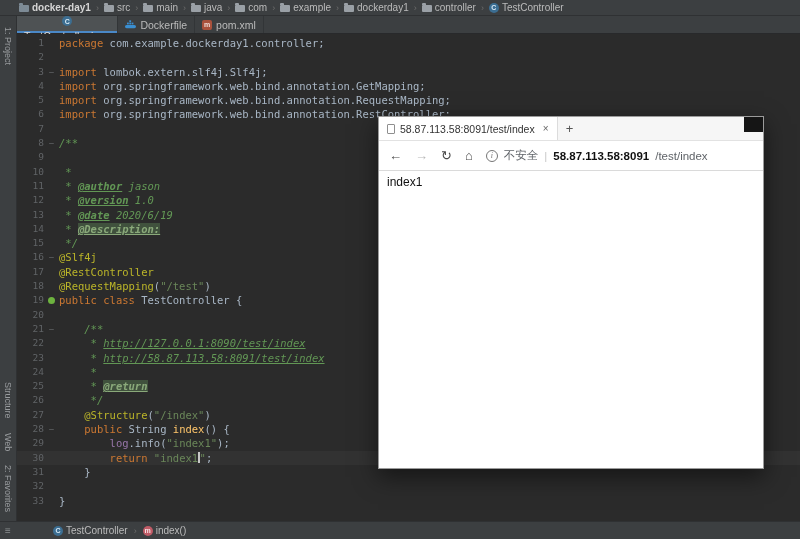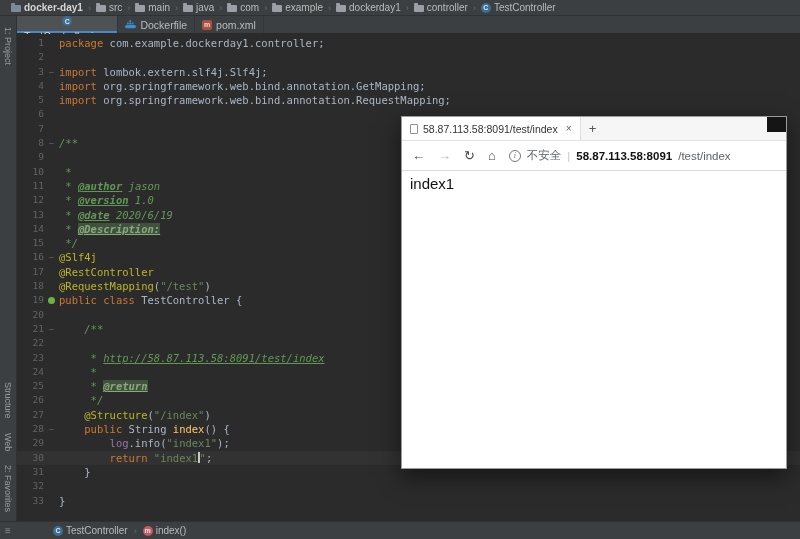--- a/index.html
+++ b/index.html
@@ -1,21 +1,21 @@
 <!DOCTYPE html>
 <html><head>
 <meta charset="utf-8">
 <style>
   * { margin:0; padding:0; box-sizing:border-box; }
   body { font-family:"Liberation Sans", sans-serif; background:#1e1e1e; }
   #app { position:relative; width:800px; height:539px; background:#2b2b2b; overflow:hidden; }
 
   
   .nav-bar { height:16px; background:#3c3f41; border-bottom:1px solid #2f3133;
-             display:flex; align-items:center; padding-left:8px; gap:1px;
+             display:flex; align-items:center; padding-left:16px; gap:1px;
              font-size:10px; color:#bbbbbb; white-space:nowrap; }
   .bc-item { display:inline-flex; align-items:center; gap:3px; padding:0 3px; cursor:default; }
   .bc-item.bold span { font-weight:bold; color:#d6d6d6; }
   .bc-sep { color:#6d6d6d; font-size:9px; padding:0 1px; }
 
   
   .tab-bar { height:18px; background:#3c3f41; border-bottom:1px solid #28292b;
              display:flex; align-items:stretch; font-size:10.5px; color:#bbbbbb; }
   .etab { display:flex; align-items:center; gap:4px; padding:0 7px; border-right:1px solid #323537; }
   .etab.active { background:#4e5254; box-shadow: inset 0 -2px 0 #4a88c7; color:#d8d8d8;flex-direction:column; }
@@ -72,21 +72,21 @@
   .cicon { width:10px; height:10px; border-radius:50%; background:#3c6e92; color:#d8e9f5;
            font-size:7px; font-weight:bold; align-items:center; justify-content:center;
            font-family:"Liberation Sans",sans-serif; font-style:normal; }
   .micon { width:10px; height:10px; border-radius:2px; background:#a9513c; color:#f2ddd8;
            font-size:7px; font-weight:bold; align-items:center; justify-content:center; }
   .meticon { width:10px; height:10px; border-radius:50%; background:#bf5b66; color:#f7e3e5;
            font-size:7px; font-weight:bold; align-items:center; justify-content:center; }
   .docker { margin-top:1px; }
 
   
-  .browser { position:absolute; left:401px; top:116px; width:386px; height:353px; z-index:30;
+  .browser { position:absolute; left:378px; top:116px; width:386px; height:353px; z-index:30;
              background:#ffffff; border:1px solid #9b9b9b; box-shadow:0 8px 22px rgba(0,0,0,.5);
              display:flex; flex-direction:column; }
   .b-tabs { height:24px; flex:none; background:#f6f6f6; border-bottom:1px solid #e2e2e2;
             display:flex; align-items:stretch; position:relative; }
   .b-tab { display:flex; align-items:center; gap:5px; padding:0 8px; background:#ffffff;
            border-right:1px solid #dcdcdc; color:#333; font-size:10.5px; max-width:230px; }
   .b-doc { width:8px; height:10px; background:#fff; border:1px solid #8f8f8f; border-radius:1px; flex:none; }
   .b-close { color:#666; font-size:10px; margin-left:3px; }
   .b-new { width:24px; display:flex; align-items:center; justify-content:center;
            color:#555; font-size:13px; }
@@ -96,21 +96,21 @@
   .b-nav-btn { color:#4a4a4a; font-size:13px; }
   .b-nav-btn.dis { color:#b8b8b8; }
   .b-url { display:flex; align-items:center; gap:6px; flex:1; min-width:0; font-size:11.5px; }
   .b-info { width:12px; height:12px; flex:none; border:1px solid #767676; border-radius:50%;
             color:#767676; font-size:8px; display:inline-flex; align-items:center; justify-content:center;
             font-family:"Liberation Serif",serif; font-style:italic; }
   .b-sec { color:#5f6368; }
   .b-div { color:#c8c8c8; }
   .b-host { color:#111; font-weight:bold; }
   .b-path { color:#5f6368; }
-  .b-page { flex:1; background:#fff; padding:4px 8px; font-size:15px; color:#111; }
+  .b-page { flex:1; background:#fff; padding:4px 8px; font-size:12px; color:#111; }
 </style>
 </head>
 <body>
 
 <div id="app">
 
   <div class="nav-bar">
       <span class="bc-item bold">
         <span class="ticon folder proj"></span>
         <span>docker-day1</span>
@@ -193,37 +193,37 @@
             <span>pom.xml</span>
           </div>
         </div>
       <div class="editor">
         <div>
             <div class="line"><span class="lnum">1</span><span class="lgut"></span><span class="lcode"><span class="k">package</span><span class="p"> com.example.dockerday1.controller;</span></span></div>
             <div class="line"><span class="lnum">2</span><span class="lgut"></span><span class="lcode"></span></div>
             <div class="line"><span class="lnum">3</span><span class="lgut">−</span><span class="lcode"><span class="k">import</span><span class="p"> lombok.extern.slf4j.Slf4j;</span></span></div>
             <div class="line"><span class="lnum">4</span><span class="lgut"></span><span class="lcode"><span class="k">import</span><span class="p"> org.springframework.web.bind.annotation.GetMapping;</span></span></div>
             <div class="line"><span class="lnum">5</span><span class="lgut"></span><span class="lcode"><span class="k">import</span><span class="p"> org.springframework.web.bind.annotation.RequestMapping;</span></span></div>
-            <div class="line"><span class="lnum">6</span><span class="lgut"></span></div>
+            <div class="line"><span class="lnum">6</span><span class="lgut"></span><span class="lcode"><span class="k">import</span><span class="p"> org.springframework.web.bind.annotation.RestController;</span></span></div>
             <div class="line"><span class="lnum">7</span><span class="lgut"></span><span class="lcode"></span></div>
             <div class="line"><span class="lnum">8</span><span class="lgut">−</span><span class="lcode"><span class="jd">/**</span></span></div>
             <div class="line"><span class="lnum">9</span><span class="lgut"></span></div>
             <div class="line"><span class="lnum">10</span><span class="lgut"></span><span class="lcode"><span class="jd"> *</span></span></div>
             <div class="line"><span class="lnum">11</span><span class="lgut"></span><span class="lcode"><span class="jd"> * </span><span class="jdt">@author</span><span class="jd"> jason</span></span></div>
             <div class="line"><span class="lnum">12</span><span class="lgut"></span><span class="lcode"><span class="jd"> * </span><span class="jdt">@version</span><span class="jd"> 1.0</span></span></div>
             <div class="line"><span class="lnum">13</span><span class="lgut"></span><span class="lcode"><span class="jd"> * </span><span class="jdt">@date</span><span class="jd"> 2020/6/19</span></span></div>
             <div class="line"><span class="lnum">14</span><span class="lgut"></span><span class="lcode"><span class="jd"> * </span><span class="jdh">@Description:</span></span></div>
             <div class="line"><span class="lnum">15</span><span class="lgut"></span><span class="lcode"><span class="jd"> */</span></span></div>
             <div class="line"><span class="lnum">16</span><span class="lgut">−</span><span class="lcode"><span class="a">@Slf4j</span></span></div>
             <div class="line"><span class="lnum">17</span><span class="lgut"></span><span class="lcode"><span class="a">@RestController</span></span></div>
             <div class="line"><span class="lnum">18</span><span class="lgut"></span><span class="lcode"><span class="a">@RequestMapping</span><span class="p">(</span><span class="s">"/test"</span><span class="p">)</span></span></div>
             <div class="line"><span class="lnum">19</span><span class="lgut bean"></span><span class="lcode"><span class="k">public class</span><span class="p"> TestController {</span></span></div>
             <div class="line"><span class="lnum">20</span><span class="lgut"></span><span class="lcode"></span></div>
             <div class="line"><span class="lnum">21</span><span class="lgut">−</span><span class="lcode"><span class="jd">    /**</span></span></div>
-            <div class="line"><span class="lnum">22</span><span class="lgut"></span></div>
+            <div class="line"><span class="lnum">22</span><span class="lgut"></span><span class="lcode"><span class="jd">     * </span><span class="lk">http://127.0.0.1:8090/test/index</span></span></div>
             <div class="line"><span class="lnum">23</span><span class="lgut"></span><span class="lcode"><span class="jd">     * </span><span class="lk">http://58.87.113.58:8091/test/index</span></span></div>
             <div class="line"><span class="lnum">24</span><span class="lgut"></span><span class="lcode"><span class="jd">     *</span></span></div>
             <div class="line"><span class="lnum">25</span><span class="lgut"></span><span class="lcode"><span class="jd">     * </span><span class="jdh">@return</span></span></div>
             <div class="line"><span class="lnum">26</span><span class="lgut"></span><span class="lcode"><span class="jd">     */</span></span></div>
             <div class="line"><span class="lnum">27</span><span class="lgut"></span><span class="lcode"><span class="p">    </span><span class="a">@Structure</span><span class="p">(</span><span class="s">"/index"</span><span class="p">)</span></span></div>
             <div class="line"><span class="lnum">28</span><span class="lgut">−</span><span class="lcode"><span class="p">    </span><span class="k">public</span><span class="p"> String </span><span class="m">index</span><span class="p">() {</span></span></div>
             <div class="line"><span class="lnum">29</span><span class="lgut"></span><span class="lcode"><span class="p">        </span><span class="fl">log</span><span class="p">.info(</span><span class="s">"index1"</span><span class="p">);</span></span></div>
             <div class="line cur"><span class="lnum">30</span><span class="lgut"></span><span class="lcode"><span class="p">        </span><span class="k">return</span><span class="p"> </span><span class="s">"index1</span><span class="cr"></span><span class="s">"</span><span class="p">;</span></span></div>
             <div class="line"><span class="lnum">31</span><span class="lgut"></span><span class="lcode"><span class="p">    }</span></span></div>
             <div class="line"><span class="lnum">32</span><span class="lgut"></span><span class="lcode"></span></div>

